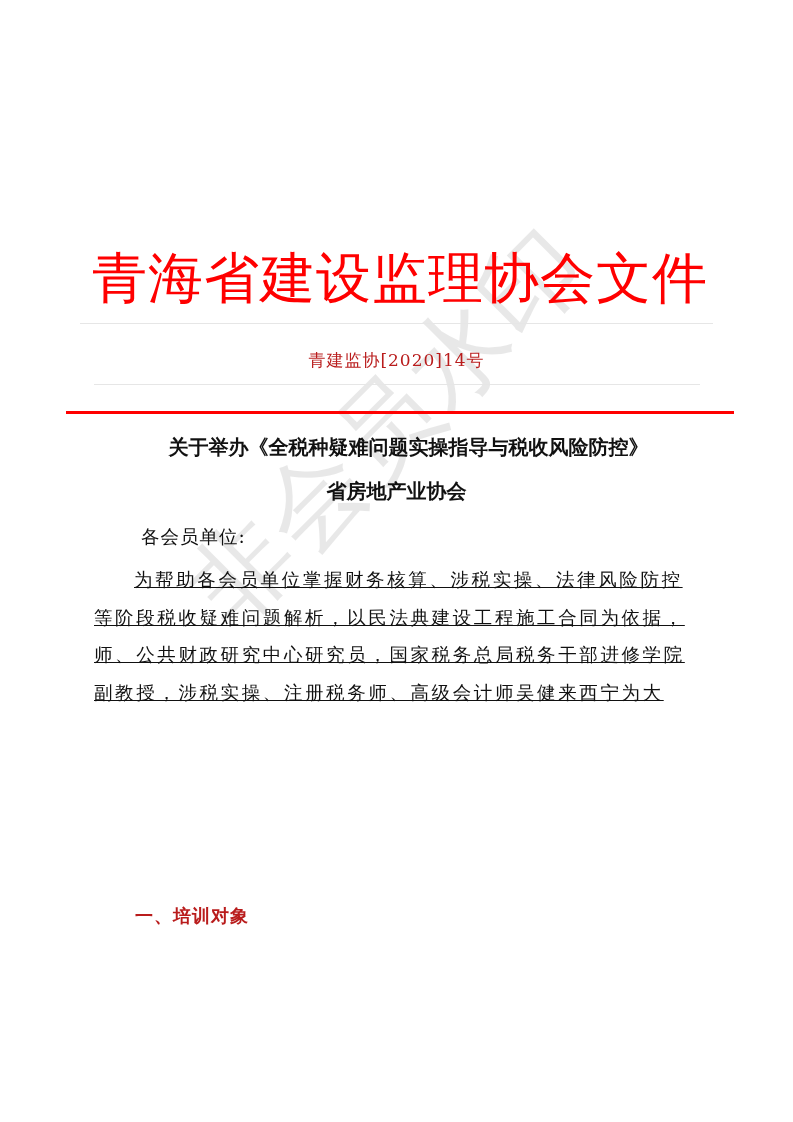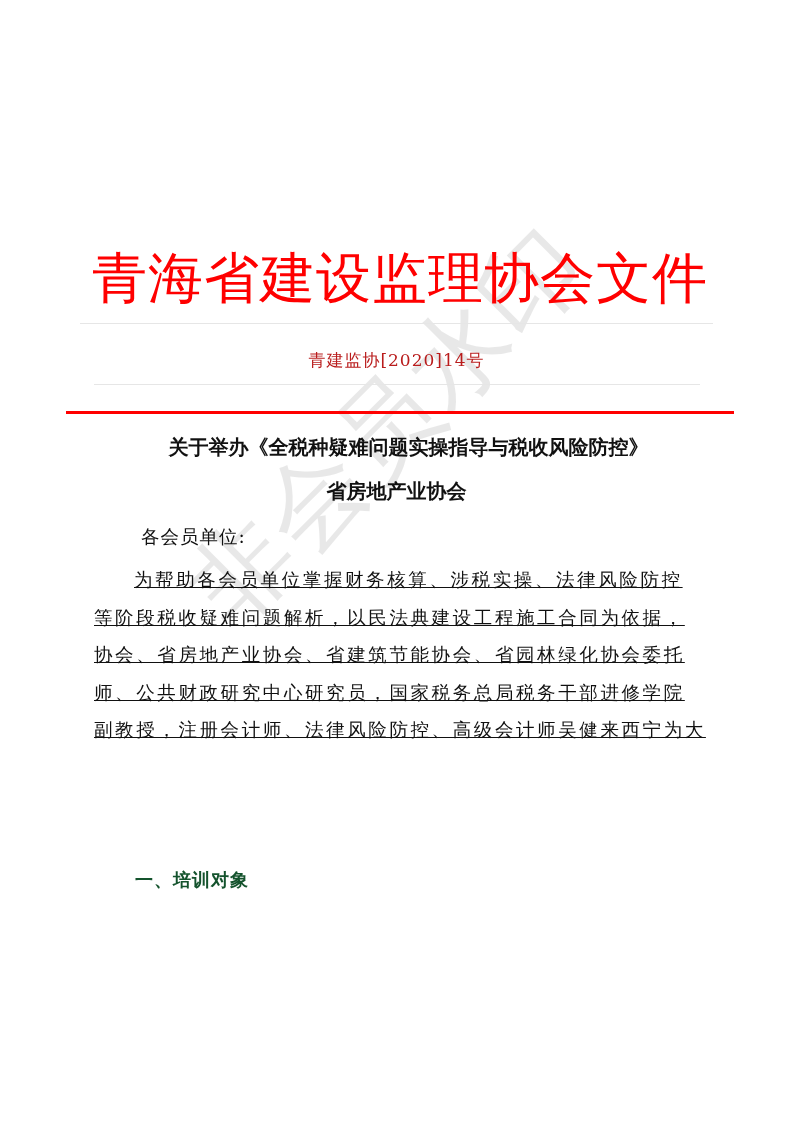--- a/index.html
+++ b/index.html
@@ -28,22 +28,22 @@
   }
   .nt-1 { top: 433px; padding-left: 12px; }
   .nt-2 { top: 477px; }
   .body-text {
     position: absolute; left: 94px; width: 610px; font-size: 18.5px; color: #111;
     line-height: 37.5px; letter-spacing: 2.6px; text-align: justify; white-space: nowrap;
   }
   .line { display: block; height: 37.5px; text-decoration: underline; }
   .salutation { position: absolute; left: 94px; top: 522px; font-size: 18.5px; line-height: 30px; letter-spacing: 1px; color:#111;margin-left:47px; }
   .section-heading {
-    position: absolute; left: 135px; top: 866px; font-family: "DejaVu Sans", sans-serif; font-weight: bold;
-    font-size: 18px; line-height: 28px; color: #14532d; letter-spacing: 1px;
+    position: absolute; left: 135px; top: 902px; font-family: "DejaVu Sans", sans-serif; font-weight: bold;
+    font-size: 18px; line-height: 28px; color: #b91c1c; letter-spacing: 1px;
   }
   .watermark {
     position: absolute; left: 160px; top: 560px; font-family: "DejaVu Sans", sans-serif;
     font-size: 100px; color: rgba(0,0,0,0.09); transform: rotate(-45deg); transform-origin: left top;
     white-space: nowrap; pointer-events: none; letter-spacing: 2px;
   }
 </style>
 </head>
 <body>
 
@@ -58,23 +58,22 @@
   <div class="red-rule"></div>
 
   <div class="notice-title nt-1">关于举办《全税种疑难问题实操指导与税收风险防控》</div>
   <div class="notice-title nt-2">省房地产业协会</div>
 
   <div class="salutation">各会员单位:</div>
 
   <div class="body-text" style="top:561px;">
     <span class="line" style="padding-left:40px;">为帮助各会员单位掌握财务核算、涉税实操、法律风险防控</span>
     <span class="line">等阶段税收疑难问题解析，以民法典建设工程施工合同为依据，</span>
-    <span class="line">协会、省房地产业协会、省建筑节能协会、省园林绿化协会委托</span>
     <span class="line">师、公共财政研究中心研究员，国家税务总局税务干部进修学院</span>
-    <span class="line">副教授，注册会计师、法律风险防控、高级会计师吴健来西宁为大</span>
+    <span class="line">副教授，涉税实操、注册税务师、高级会计师吴健来西宁为大</span>
   </div>
 
   <div class="section-heading">一、培训对象</div>
 
   <div class="body-text" style="top:945px;">
   </div>
 
 </div>
 
 </body></html>

